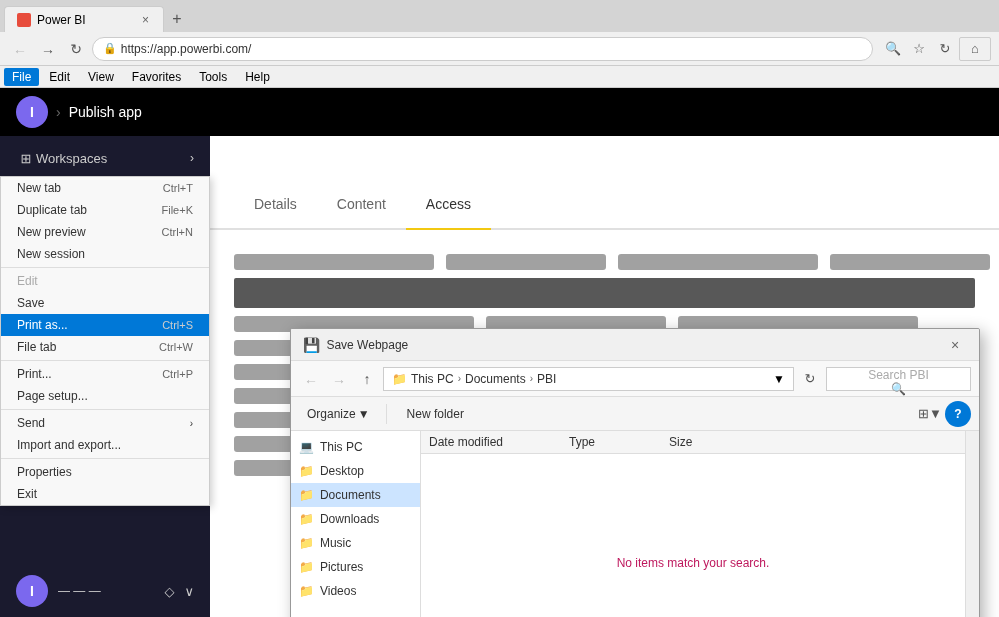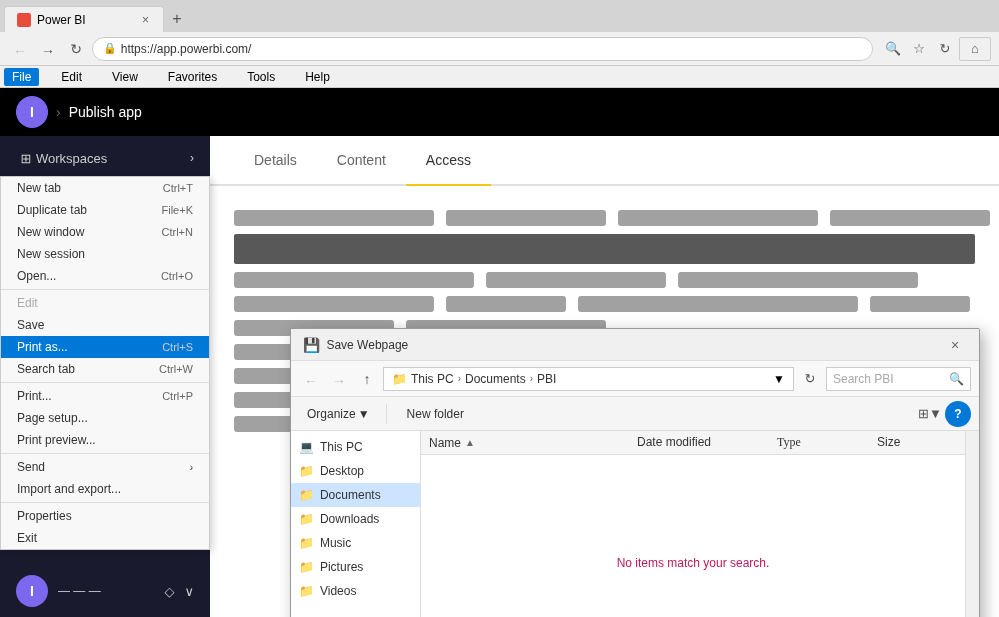--- a/index.html
+++ b/index.html
@@ -11,21 +11,21 @@
     .tab { height: 26px; background: #f0f0f0; border-radius: 4px 4px 0 0; padding: 0 12px; display: flex; align-items: center; gap: 6px; font-size: 12px; min-width: 160px; border: 1px solid #ccc; border-bottom: none; }
     .new-tab-btn { width: 26px; height: 26px; display: flex; align-items: center; justify-content: center; cursor: pointer; font-size: 16px; color: #555; }
     .address-bar { height: 34px; background: #f0f0f0; display: flex; align-items: center; padding: 0 8px; gap: 4px; border-bottom: 1px solid #ccc; }
     .nav-btn { width: 24px; height: 24px; display: flex; align-items: center; justify-content: center; cursor: pointer; border-radius: 50%; color: #555; font-size: 14px; }
     .nav-btn.disabled { color: #bbb; cursor: default; }
     .address-input { flex: 1; height: 24px; border: 1px solid #ccc; border-radius: 12px; padding: 0 10px; font-size: 12px; background: #fff; display: flex; align-items: center; gap: 4px; }
     .browser-icons { display: flex; gap: 2px; margin-left: 4px; }
     .browser-icon-btn { width: 24px; height: 24px; display: flex; align-items: center; justify-content: center; cursor: pointer; color: #555; font-size: 13px; }
 
     
-    .menu-bar { height: 22px; background: #f0f0f0; display: flex; align-items: center; padding: 0 4px; border-bottom: 1px solid #ccc; gap: 14px; }
+    .menu-bar { height: 22px; background: #f0f0f0; display: flex; align-items: center; padding: 0 4px; border-bottom: 1px solid #ccc; gap: 2px; }
     .menu-item { padding: 2px 8px; font-size: 12px; cursor: pointer; border-radius: 2px; }
     .menu-item.active { background: #0078d7; color: white; }
 
     
     .dropdown-menu { position: absolute; top: 88px; left: 0; width: 210px; background: #f8f8f8; border: 1px solid #ccc; box-shadow: 2px 2px 8px rgba(0,0,0,0.2); z-index: 100; }
     .dropdown-item { display: flex; align-items: center; padding: 4px 16px; cursor: pointer; font-size: 12px; color: #333; position: relative; gap: 14px; }
     .dropdown-item.disabled { color: #aaa; cursor: default; }
     .dropdown-item.highlighted { background: #0078d7; color: white; }
     .dropdown-shortcut { margin-left: auto; color: #666; font-size: 11px; }
     .dropdown-item.highlighted .dropdown-shortcut { color: #ccc; }
@@ -42,21 +42,21 @@
 
     .powerbi-nav { position: absolute; left: 0; top: 48px; bottom: 0; width: 210px; background: #1a1a2e; display: flex; flex-direction: column; }
     .powerbi-main { position: absolute; left: 210px; top: 48px; right: 0; bottom: 0; background: #fff; }
     .nav-item-icon { width: 20px; height: 20px; display: flex; align-items: center; justify-content: center; }
     .nav-avatar { width: 32px; height: 32px; border-radius: 50%; background: #7b68ee; display: flex; align-items: center; justify-content: center; color: white; font-size: 14px; font-weight: bold; }
     .nav-workspaces { display: flex; align-items: center; padding: 12px 16px; cursor: pointer; color: #ccc; }
     .nav-workspaces-label { flex: 1; font-size: 13px; }
     .nav-chevron { margin-left: auto; font-size: 12px; }
     .bottom-nav-item { display: flex; align-items: center; padding: 10px 16px; cursor: pointer; color: #ccc; gap: 10px; }
     .pbi-tabs { display: flex; border-bottom: 2px solid #e0e0e0; padding: 0 24px; }
-    .pbi-tab { padding: 16px 20px; cursor: pointer; font-size: 14px; color: #666; position: relative; }
+    .pbi-tab { padding: 16px 20px; cursor: pointer; font-size: 14px; color: #666; position: relative; margin-top: 44px; }
     .pbi-tab.active { color: #333; font-weight: 500; }
     .pbi-tab.active::after { content: ''; position: absolute; bottom: -2px; left: 0; right: 0; height: 2px; background: #f2c811; }
 
     .pbi-body { padding: 16px 24px; }
     .blurred-row { display: flex; gap: 12px; margin: 8px 0; }
     .blurred-cell { background: #555; height: 16px; border-radius: 3px; flex: 1; opacity: 0.5; }
     .dialog { position: absolute; top: 240px; left: 290px; width: 690px; background: #fff; border: 1px solid #999; box-shadow: 4px 4px 16px rgba(0,0,0,0.3); z-index: 60; border-radius: 2px; }
     .dialog-title-bar { height: 32px; background: #f0f0f0; display: flex; align-items: center; padding: 0 12px; border-bottom: 1px solid #ddd; border-radius: 2px 2px 0 0; }
     .dialog-title-text { font-size: 12px; color: #333; flex: 1; }
     .dialog-close-btn { width: 24px; height: 24px; display: flex; align-items: center; justify-content: center; cursor: pointer; font-size: 14px; color: #666; border-radius: 2px; }
@@ -68,21 +68,21 @@
     .dialog-refresh-btn { width: 24px; height: 24px; display: flex; align-items: center; justify-content: center; cursor: pointer; color: #555; }
 
     .dialog-content { display: flex; height: 240px; }
     .dialog-sidebar { width: 130px; border-right: 1px solid #ddd; overflow-y: auto; padding: 4px 0; }
     .dialog-sidebar-item { display: flex; align-items: center; padding: 5px 8px; cursor: pointer; font-size: 12px; color: #333; gap: 6px; }
     .dialog-sidebar-item.selected { background: #cce4ff; }
     .dialog-main { flex: 1; display: flex; flex-direction: column; }
     .dialog-col-headers { display: flex; padding: 4px 8px; background: #f5f5f5; border-bottom: 1px solid #ddd; font-size: 12px; color: #333; }
     .col-name { flex: 1; cursor: pointer; display: flex; align-items: center; gap: 4px; }
     .col-date { width: 140px; }
-    .col-type { width: 100px; font-family: Liberation Serif, serif; }
+    .col-type { width: 100px; }
     .col-size { width: 80px; }
     .dialog-files { flex: 1; display: flex; align-items: center; justify-content: center; background: #fff; }
     .no-items-text { font-size: 12px; color: #be185d; }
     .organize-btn { font-size: 12px; color: #333; cursor: pointer; display: flex; align-items: center; gap: 2px; padding: 4px 8px; }
     .new-folder-btn { font-size: 12px; color: #333; cursor: pointer; padding: 4px 12px; }
     .view-toggle { display: flex; margin-left: auto; }
     .view-btn { width: 26px; height: 26px; display: flex; align-items: center; justify-content: center; cursor: pointer; color: #555; }
     .help-btn { width: 26px; height: 26px; border-radius: 50%; background: #0078d7; color: white; display: flex; align-items: center; justify-content: center; font-size: 12px; cursor: pointer; font-weight: bold; }
 
     .dialog-toolbar2 { height: 34px; background: #f5f5f5; display: flex; align-items: center; padding: 0 8px; gap: 4px; border-bottom: 1px solid #ddd; }
@@ -217,55 +217,48 @@
   <div class="dropdown-menu">
     <div class="dropdown-item">
       <span>New tab</span>
       <span class="dropdown-shortcut">Ctrl+T</span>
     </div>
     <div class="dropdown-item">
       <span>Duplicate tab</span>
       <span class="dropdown-shortcut">File+K</span>
     </div>
     <div class="dropdown-item">
-      <span>New window</span>
+      <span>New preview</span>
       <span class="dropdown-shortcut">Ctrl+N</span>
     </div>
     <div class="dropdown-item">
       <span>New session</span>
-    </div>
-    <div class="dropdown-item">
-      <span>Open...</span>
-      <span class="dropdown-shortcut">Ctrl+O</span>
     </div>
     <div class="dropdown-separator"></div>
     <div class="dropdown-item disabled">
       <span>Edit</span>
     </div>
     <div class="dropdown-item">
       <span>Save</span>
     </div>
     <div class="dropdown-item highlighted">
       <span>Print as...</span>
       <span class="dropdown-shortcut">Ctrl+S</span>
     </div>
     <div class="dropdown-item">
-      <span>Search tab</span>
+      <span>File tab</span>
       <span class="dropdown-shortcut">Ctrl+W</span>
     </div>
     <div class="dropdown-separator"></div>
     <div class="dropdown-item">
       <span>Print...</span>
       <span class="dropdown-shortcut">Ctrl+P</span>
     </div>
     <div class="dropdown-item">
       <span>Page setup...</span>
-    </div>
-    <div class="dropdown-item">
-      <span>Print preview...</span>
     </div>
     <div class="dropdown-separator"></div>
     <div class="dropdown-item">
       <span>Send</span>
       <span class="dropdown-arrow">›</span>
     </div>
     <div class="dropdown-item">
       <span>Import and export...</span>
     </div>
     <div class="dropdown-separator"></div>
@@ -292,21 +285,21 @@
       <div class="dialog-path">
         <span style="color:#333;font-size:12px;">📁</span>
         <span style="font-size:12px;color:#333;cursor:pointer;">This PC</span>
         <span style="color:#666;font-size:10px;">›</span>
         <span style="font-size:12px;color:#333;cursor:pointer;">Documents</span>
         <span style="color:#666;font-size:10px;">›</span>
         <span style="font-size:12px;color:#333;cursor:pointer;font-weight:500;">PBI</span>
         <span style="margin-left:auto;">▼</span>
       </div>
       <div class="dialog-refresh-btn">↻</div>
-      <div style="display:flex;align-items:center;border:1px solid #ccc;height:24px;width:145px;background:#fff;padding:0 6px;">
+      <div style="display:flex;align-items:center;border:1px solid #ccc;height:24px;width:145px;background:#fff;padding:0 6px;flex-direction:column;">
         <span style="font-size:12px;color:#aaa;flex:1;">Search PBI</span>
         <span style="font-size:12px;color:#555;">🔍</span>
       </div>
     </div>
 
     <div class="dialog-toolbar2">
       <div class="organize-btn">
         <span>Organize</span>
         <span> ▼</span>
       </div>
@@ -349,24 +342,20 @@
         </div>
         <div class="dialog-sidebar-item">
           <span style="color:#f0c040;">📁</span>
           <span>Videos</span>
         </div>
       </div>
 
       <div class="dialog-main">
 
         <div class="dialog-col-headers">
-          <div class="col-name">
-            <span>Name</span>
-            <span style="font-size:10px;color:#666;">▲</span>
-          </div>
           <div class="col-date">
             <span>Date modified</span>
           </div>
           <div class="col-type">
             <span>Type</span>
           </div>
           <div class="col-size">
             <span>Size</span>
           </div>
         </div>

